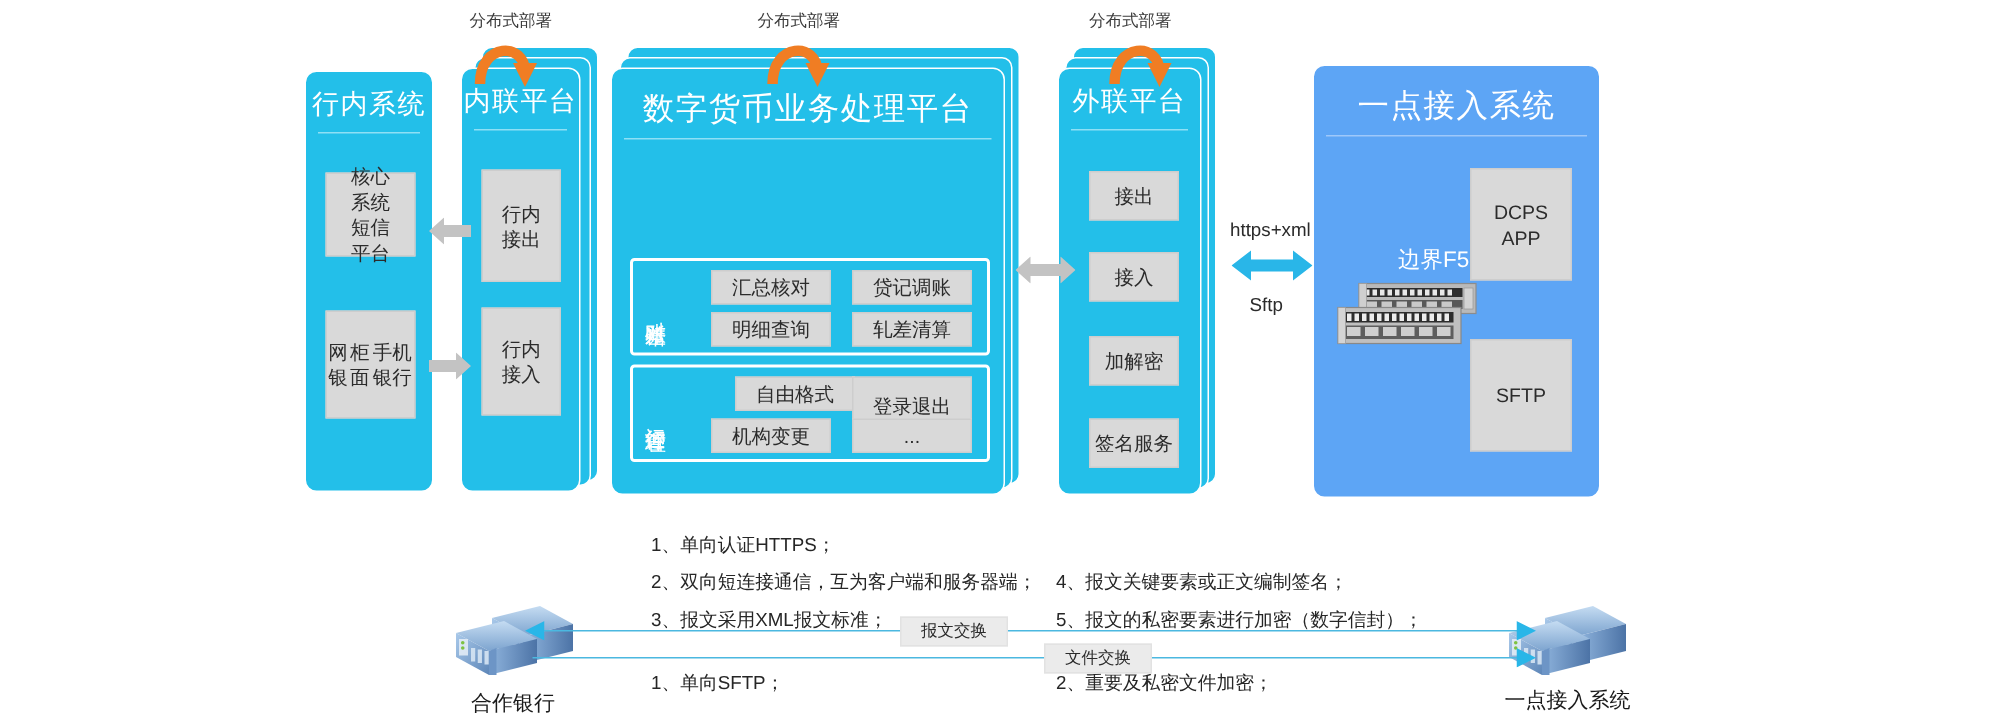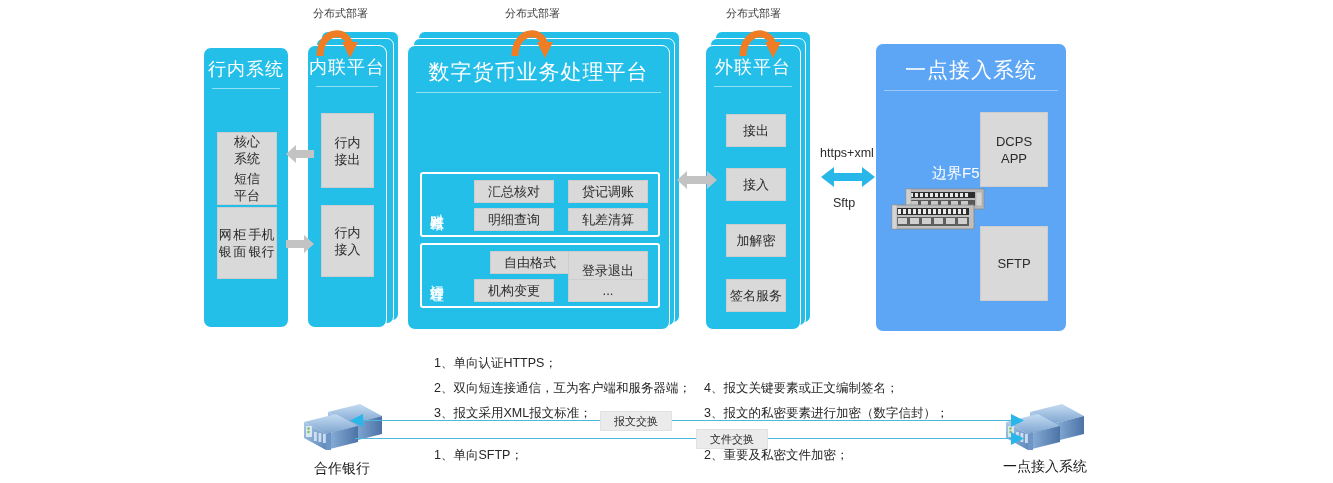--- a/index.html
+++ b/index.html
@@ -163,21 +163,21 @@
 
 <div class="stack-shadow" style="left:418px; top:31px; width:262px; height:292px;"></div>
 <div class="stack-shadow" style="left:413px; top:38px; width:262px; height:288px;"></div>
 
 <div class="stack-shadow" style="left:715px; top:31px; width:96px; height:292px;"></div>
 <div class="stack-shadow" style="left:710px; top:38px; width:96px; height:288px;"></div>
 
 <div class="panel" style="left:203px; top:47px; width:86px; height:281px;">
   <div class="panel-title">行内系统</div>
   <div class="panel-divider"></div>
-  <div class="gbox" style="position:absolute; left:13px; top:84px; width:60px; height:73px; flex-direction:column;">
+  <div class="gbox" style="position:absolute; left:13px; top:67px; width:60px; height:56px; flex-direction:column;">
     <span>核心</span>
     <span>系统</span>
     <span style="height:5px;"></span>
     <span>短信</span>
     <span>平台</span>
   </div>
   <div class="gbox" style="position:absolute; left:13px; top:159px; width:60px; height:72px; ">
     <span>网银</span>
     <span>柜面</span>
     <span>手机银行</span>
@@ -319,21 +319,21 @@
     <span>APP</span>
   </div>
   <div class="gbox" style="position:absolute; left:104px; top:182px; width:68px; height:75px;">SFTP</div>
 </div>
 
 <div class="note" style="left:434px; top:355px;">1、单向认证HTTPS；</div>
 <div class="note" style="left:434px; top:380px;">2、双向短连接通信，互为客户端和服务器端；</div>
 <div class="note" style="left:434px; top:405px;">3、报文采用XML报文标准；</div>
 
 <div class="note" style="left:704px; top:380px;">4、报文关键要素或正文编制签名；</div>
-<div class="note" style="left:704px; top:405px;">3、报文的私密要素进行加密（数字信封）；</div>
+<div class="note" style="left:704px; top:405px;">5、报文的私密要素进行加密（数字信封）；</div>
 
 <div class="note" style="left:434px; top:447px;">1、单向SFTP；</div>
 <div class="note" style="left:704px; top:447px;">2、重要及私密文件加密；</div>
 
 <div class="hline" style="left:355px; top:420px; width:663px;"></div>
 <svg class="abs" style="left:1011px; top:414px; z-index:4;" width="14" height="13" viewBox="0 0 14 13">
   <path d="M0 0 L13 6.5 L0 13 Z" fill="#29b6e8"></path>
 </svg>
 <svg class="abs" style="left:349px; top:414px; z-index:4;" width="14" height="13" viewBox="0 0 14 13">
   <path d="M14 0 L1 6.5 L14 13 Z" fill="#29b6e8"></path>

